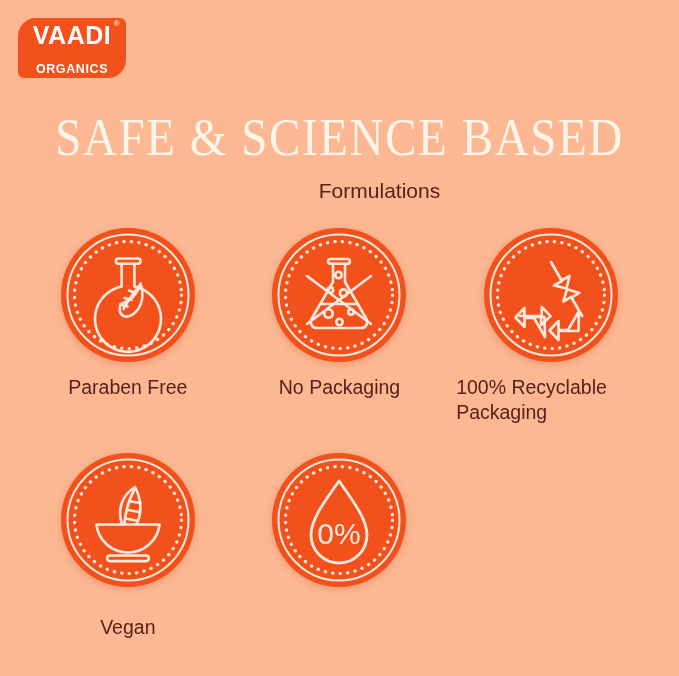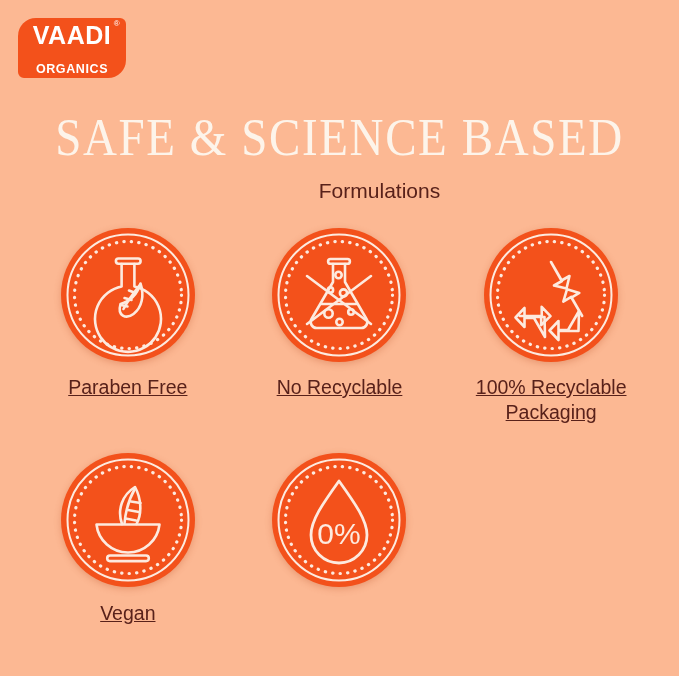--- a/index.html
+++ b/index.html
@@ -119,29 +119,28 @@
     position: relative;
     box-shadow: 0 2px 7px rgba(190, 85, 45, 0.33);
   }
   .badge svg {
     display: block;
     width: 134px;
     height: 134px;
   }
   .cell-label {
     margin-top: 13px;
-    text-align: center;
+    text-align: left;
     color: #58211A;
     font-family: "Liberation Sans", sans-serif;
     font-size: 19.5px;
     line-height: 25px;
     max-width: 190px;
-    text-decoration: underline;
-  }
-  .row2 .cell-label { margin-top: 14px; }
+  }
+  .row2 .cell-label { margin-top: 28px; }
 </style>
 </head>
 <body>
 
 <div class="logo-wrap">
   <div class="logo-badge">
     <span class="logo-top">
       <span>VAADI</span><span class="logo-reg">®</span>
     </span>
     <span class="logo-bottom">ORGANICS</span>
@@ -187,21 +186,21 @@
           <circle cx="56.5" cy="85.5" r="4.2"></circle>
           <circle cx="67.5" cy="94" r="3.2"></circle>
           <circle cx="79" cy="84" r="2.8"></circle>
         </g>
         <g fill="none" stroke="#FDEADF" stroke-width="2.6" stroke-linecap="round">
           <line x1="35" y1="48" x2="99" y2="96"></line>
           <line x1="99" y1="48" x2="35" y2="96"></line>
         </g>
       </svg>
     </div>
-    <div class="cell-label">No Recyclable</div>
+    <div class="cell-label">No Packaging</div>
   </div>
 
   <div class="cell">
     <div class="badge">
       <svg viewBox="0 0 134 134" xmlns="http://www.w3.org/2000/svg">
         <circle cx="67" cy="67" r="60.5" fill="none" stroke="#FDEADF" stroke-width="2"></circle>
         <circle cx="67" cy="67" r="53.5" fill="none" stroke="#FDEADF" stroke-width="3.2" stroke-linecap="round" stroke-dasharray="0.3 7.2"></circle>
         <g fill="none" stroke="#FDEADF" stroke-width="2.6" stroke-linecap="round" stroke-linejoin="round">
           <path d="M67 34 l11 19 l-8 4.5 l12.5 3 l3 -12.5 l-8 4.5 l-10.5 -18.5 z"></path>
           <path d="M95 83 l-11 19 l-9.5 0 l0 -9 l-9 9.5 l9 9.5 l0 -9 l20 0 z"></path>

